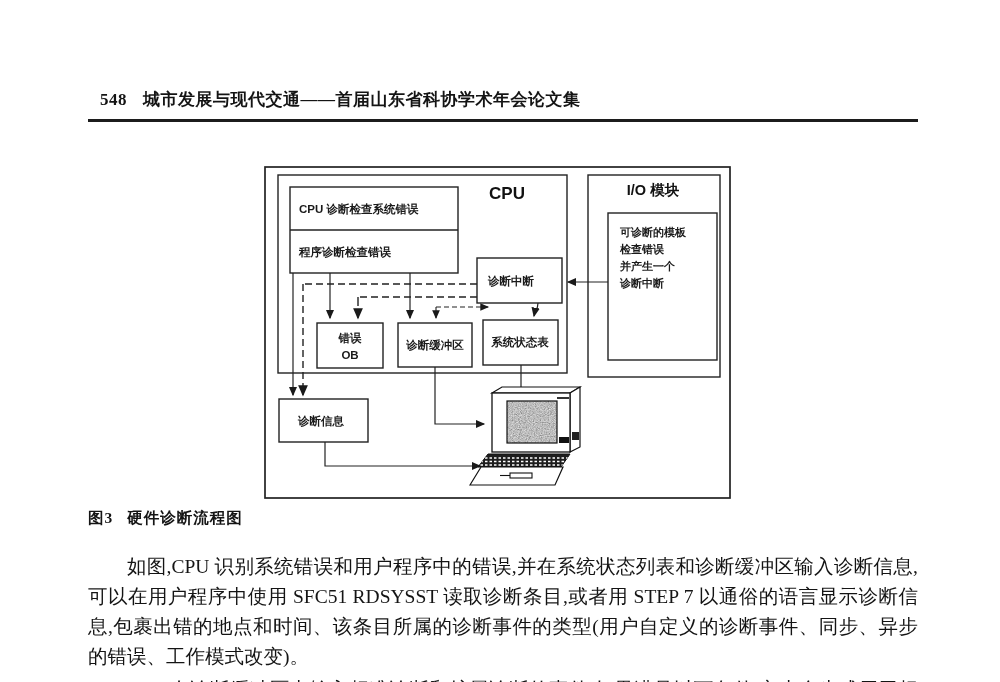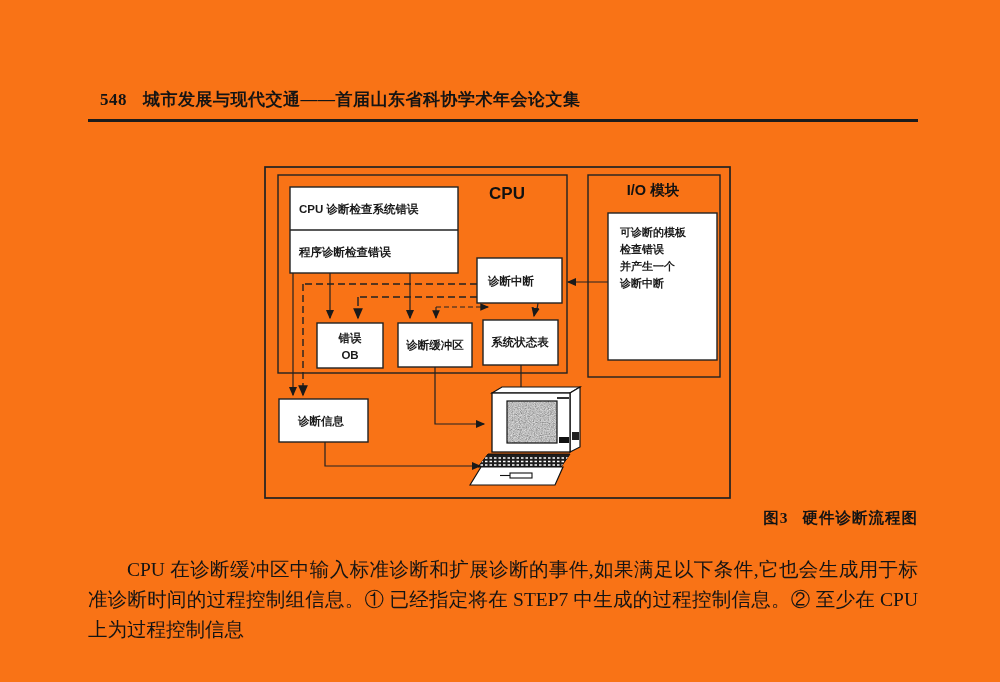--- a/index.html
+++ b/index.html
@@ -1,17 +1,17 @@
 <!DOCTYPE html>
 <html><head>
 <meta charset="utf-8">
 <style>
   html,body{margin:0;padding:0;background:#e8e8e8;}
   .page{
-    position:relative;width:1000px;height:682px;background:#f97316;
+    position:relative;width:1000px;height:682px;background:#ffffff;
     overflow:hidden;color:#141414;
     font-family:"Liberation Serif","DejaVu Serif",serif;
   }
   
   .header{position:absolute;left:100px;top:88px;font-size:17px;font-weight:bold;
     letter-spacing:.5px;white-space:nowrap;}
   .page-num{margin-right:16px;}
   .header-rule{position:absolute;left:88px;top:119px;width:830px;height:3px;
     background:#1c1c1c;}
   
@@ -24,21 +24,21 @@
   .dg-title{font-family:"Liberation Sans","DejaVu Sans",sans-serif;font-weight:bold;
     font-size:17px;fill:#111;}
   .dg-title2{font-family:"Liberation Sans","DejaVu Sans",sans-serif;font-weight:bold;
     font-size:14.5px;fill:#111;}
   .bx{fill:#ffffff;stroke:#222;stroke-width:1.4;}
   .bx-outer{fill:none;stroke:#222;stroke-width:1.7;}
   .ln{fill:none;stroke:#222;stroke-width:1.2;}
   .dsh{fill:none;stroke:#222;stroke-width:1.4;stroke-dasharray:7 4;}
   .dshdot{fill:none;stroke:#222;stroke-width:1.4;stroke-dasharray:9 3 2 3;}
   
-  .caption{position:absolute;left:88px;top:508px;width:830px;text-align:right;
+  .caption{position:absolute;left:88px;top:508px;width:830px;text-align:left;
     font-weight:bold;font-size:15.5px;letter-spacing:1px;}
   .caption .cap-label{margin-right:14px;}
   
   .bodycol{position:absolute;left:88px;top:552px;width:830px;
     font-size:19.5px;line-height:30px;text-align:justify;}
   .bodycol p{margin:0;text-indent:2em;}
   .bodycol p.p2{margin-top:3px;}
 </style>
 </head>
 <body>
@@ -138,16 +138,17 @@
         <line x1="240" y1="315.5" x2="250" y2="315.5" stroke="#111" stroke-width="1.1"></line>
       </g>
     </svg>
   </div>
 
   <div class="caption">
     <span class="cap-label">图3</span><span>硬件诊断流程图</span>
   </div>
 
   <div class="bodycol">
+    <p class="p1">如图,CPU 识别系统错误和用户程序中的错误,并在系统状态列表和诊断缓冲区输入诊断信息,可以在用户程序中使用 SFC51 RDSYSST 读取诊断条目,或者用 STEP 7 以通俗的语言显示诊断信息,包裹出错的地点和时间、该条目所属的诊断事件的类型(用户自定义的诊断事件、同步、异步的错误、工作模式改变)。</p>
     <p class="p2">CPU 在诊断缓冲区中输入标准诊断和扩展诊断的事件,如果满足以下条件,它也会生成用于标准诊断时间的过程控制组信息。① 已经指定将在 STEP7 中生成的过程控制信息。② 至少在 CPU 上为过程控制信息</p>
   </div>
 
 </div>
 
 </body></html>

